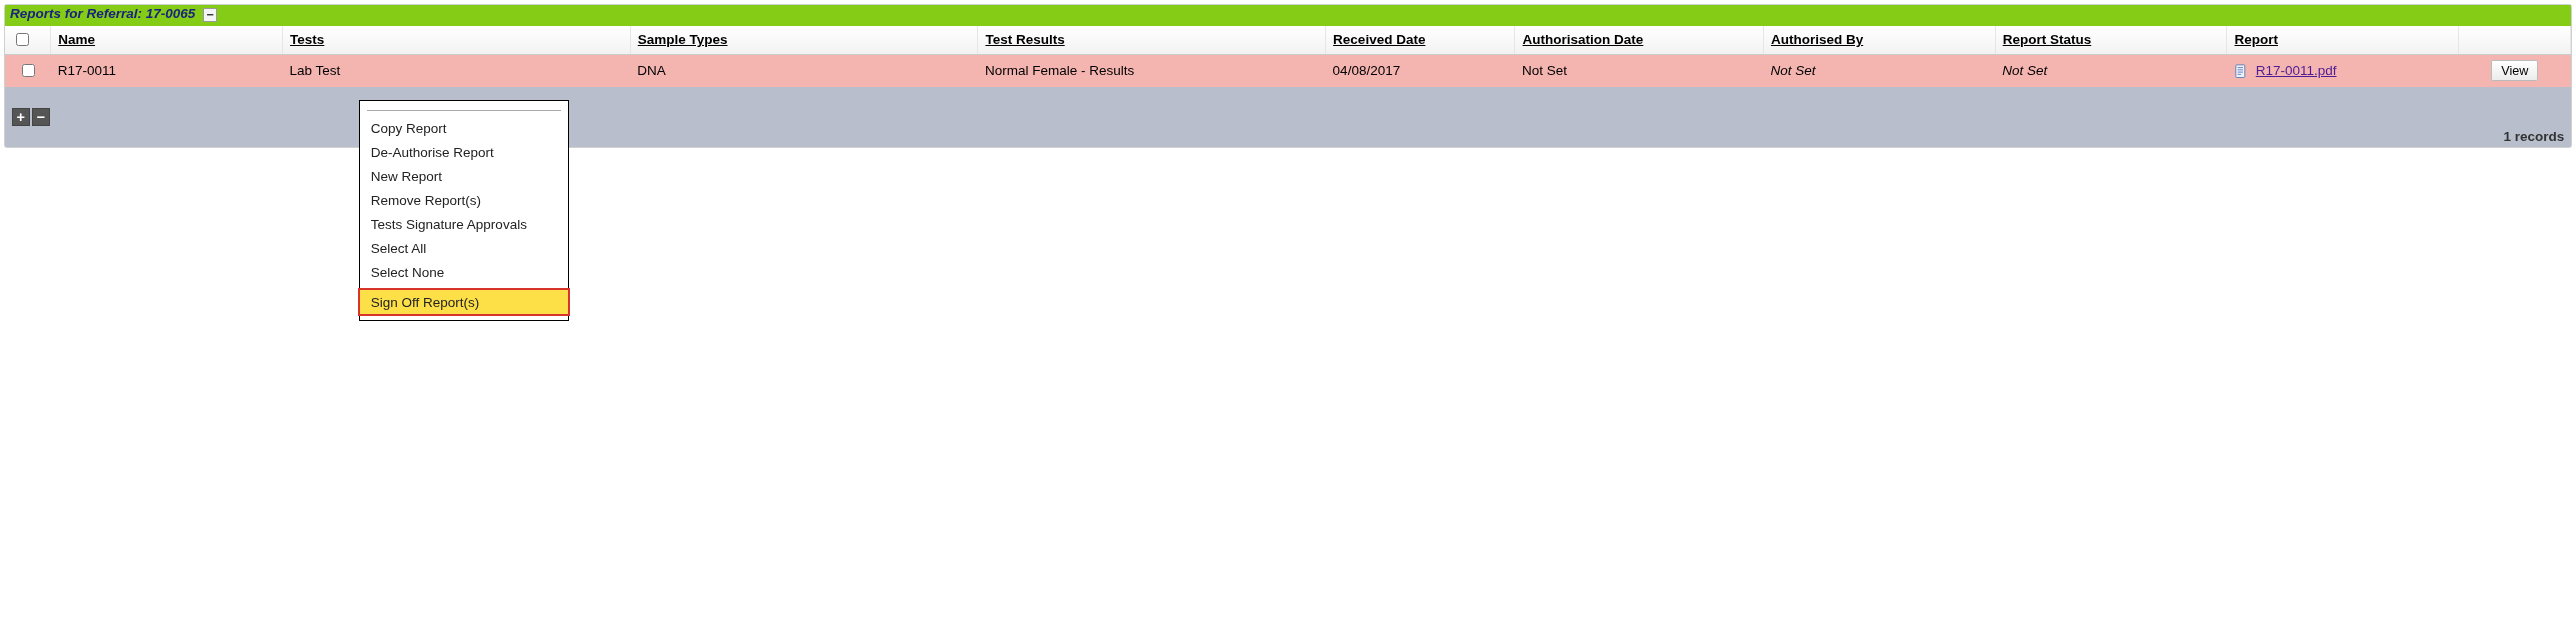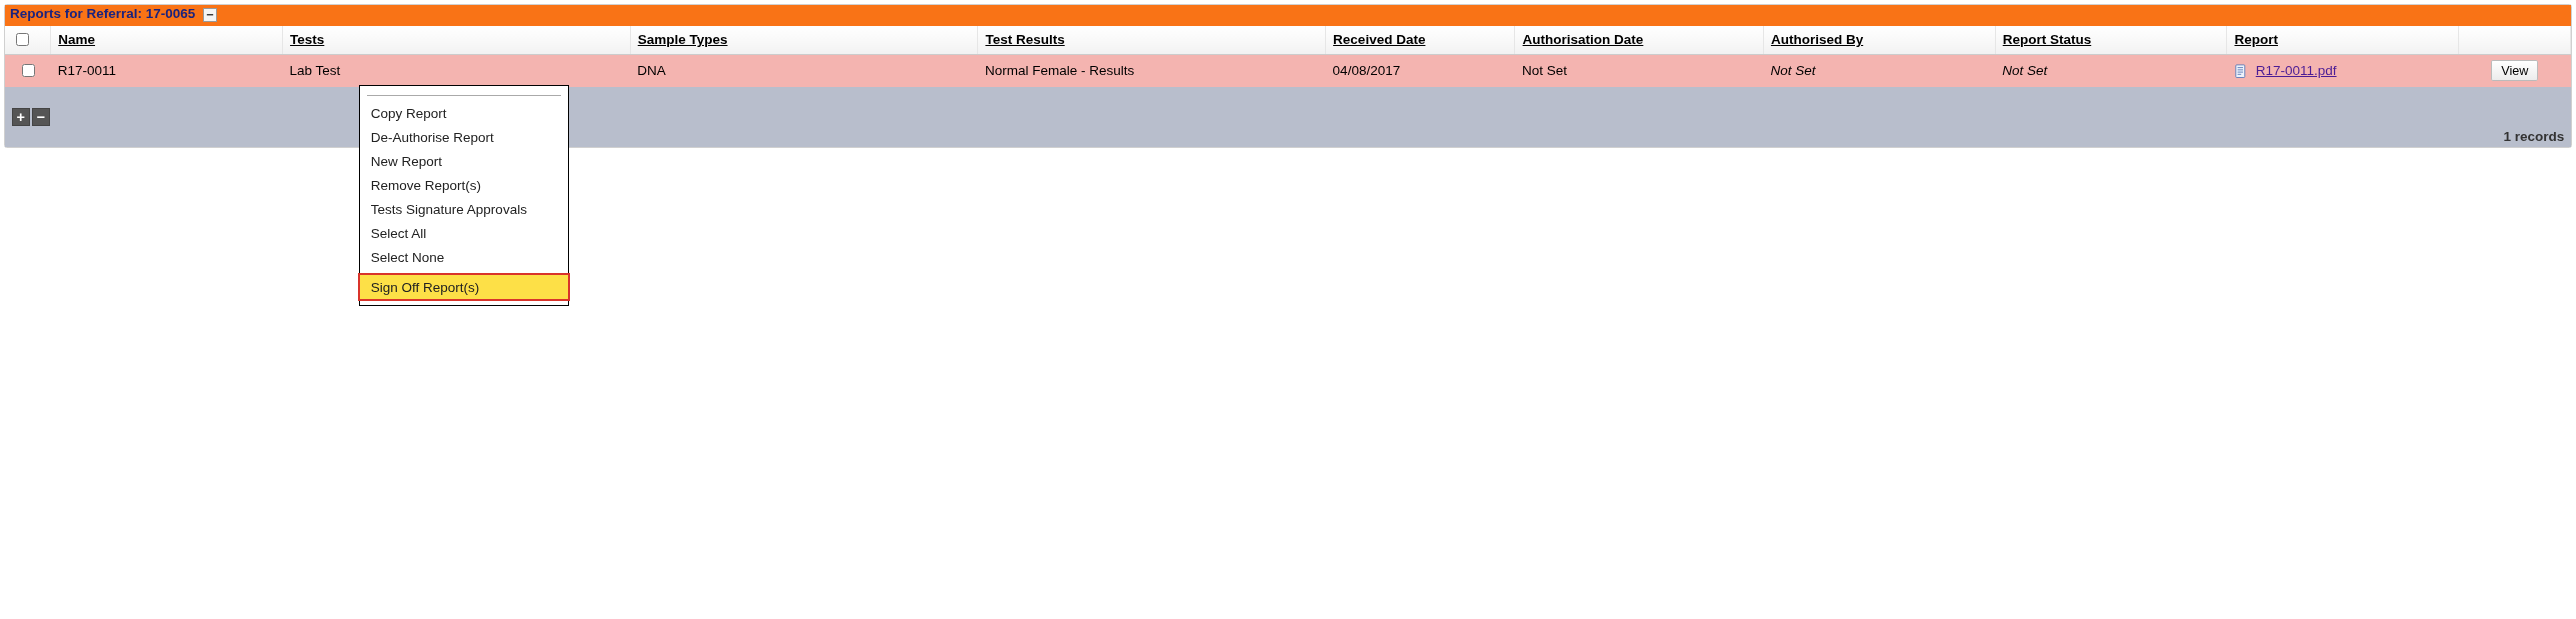--- a/index.html
+++ b/index.html
@@ -15,21 +15,22 @@
   .panel {
     border: 0.9px solid #d0d0d0;
     border-radius: 2.7px;
     margin: 3.6px;
   }
   .panel-header {
     font-size: 13.5px;
     font-weight: bold;
     color: #1a237e;
     padding: 1.8px 5.4px 3.6px 5.4px;
-    background: #f97316;
+    background: #84cc16;
+    font-style: italic;
   }
   .panel-header .collapse-btn {
     display: inline-block;
     width: 14.4px;
     height: 14.4px;
     border: 0.9px solid #999;
     background: #f5f5f5;
     text-align: center;
     line-height: 12.6px;
     font-size: 12.6px;
@@ -153,21 +154,21 @@
     font-size: 14.4px;
     margin-right: 1.8px;
     cursor: pointer;
     line-height: 1;
   }
 
   
   .context-menu {
     position: absolute;
     left: 359px;
-    top: 85px;
+    top: 100px;
     width: 210px;
     background: #fff;
     border: 1.8px solid #000;
     padding: 9px 0 5.4px 0;
     z-index: 50;
   }
   .context-menu .rule {
     height: 0.9px;
     background: #aaa;
     margin: 0 7.2px 5.4px 7.2px;

